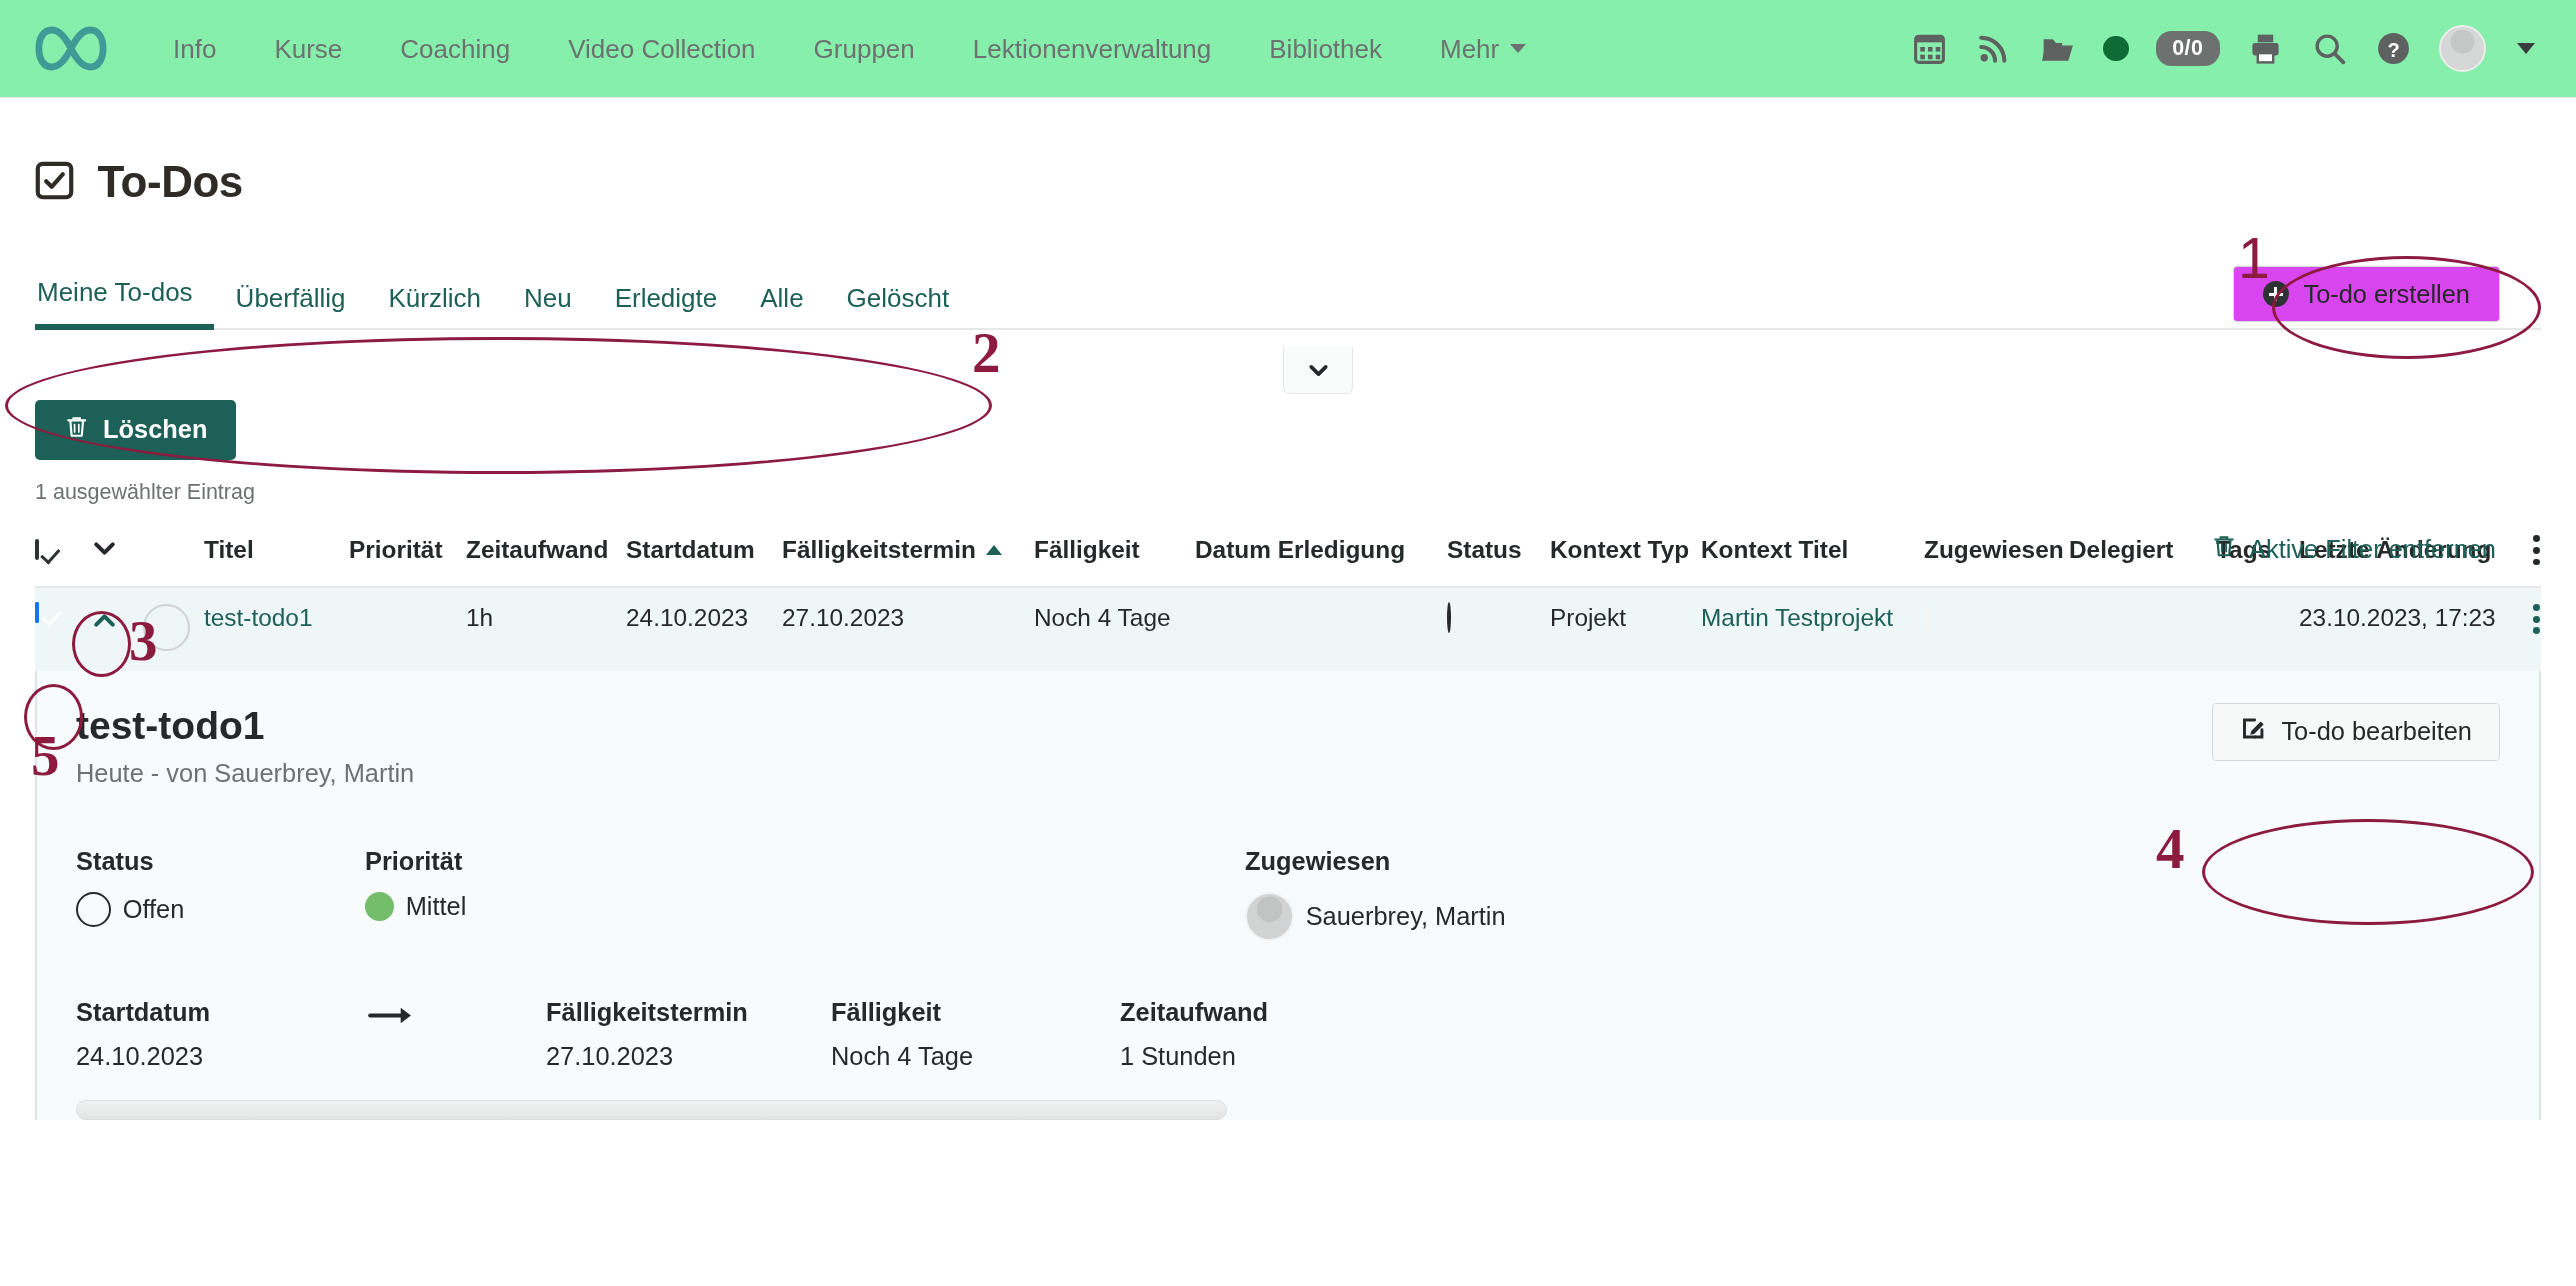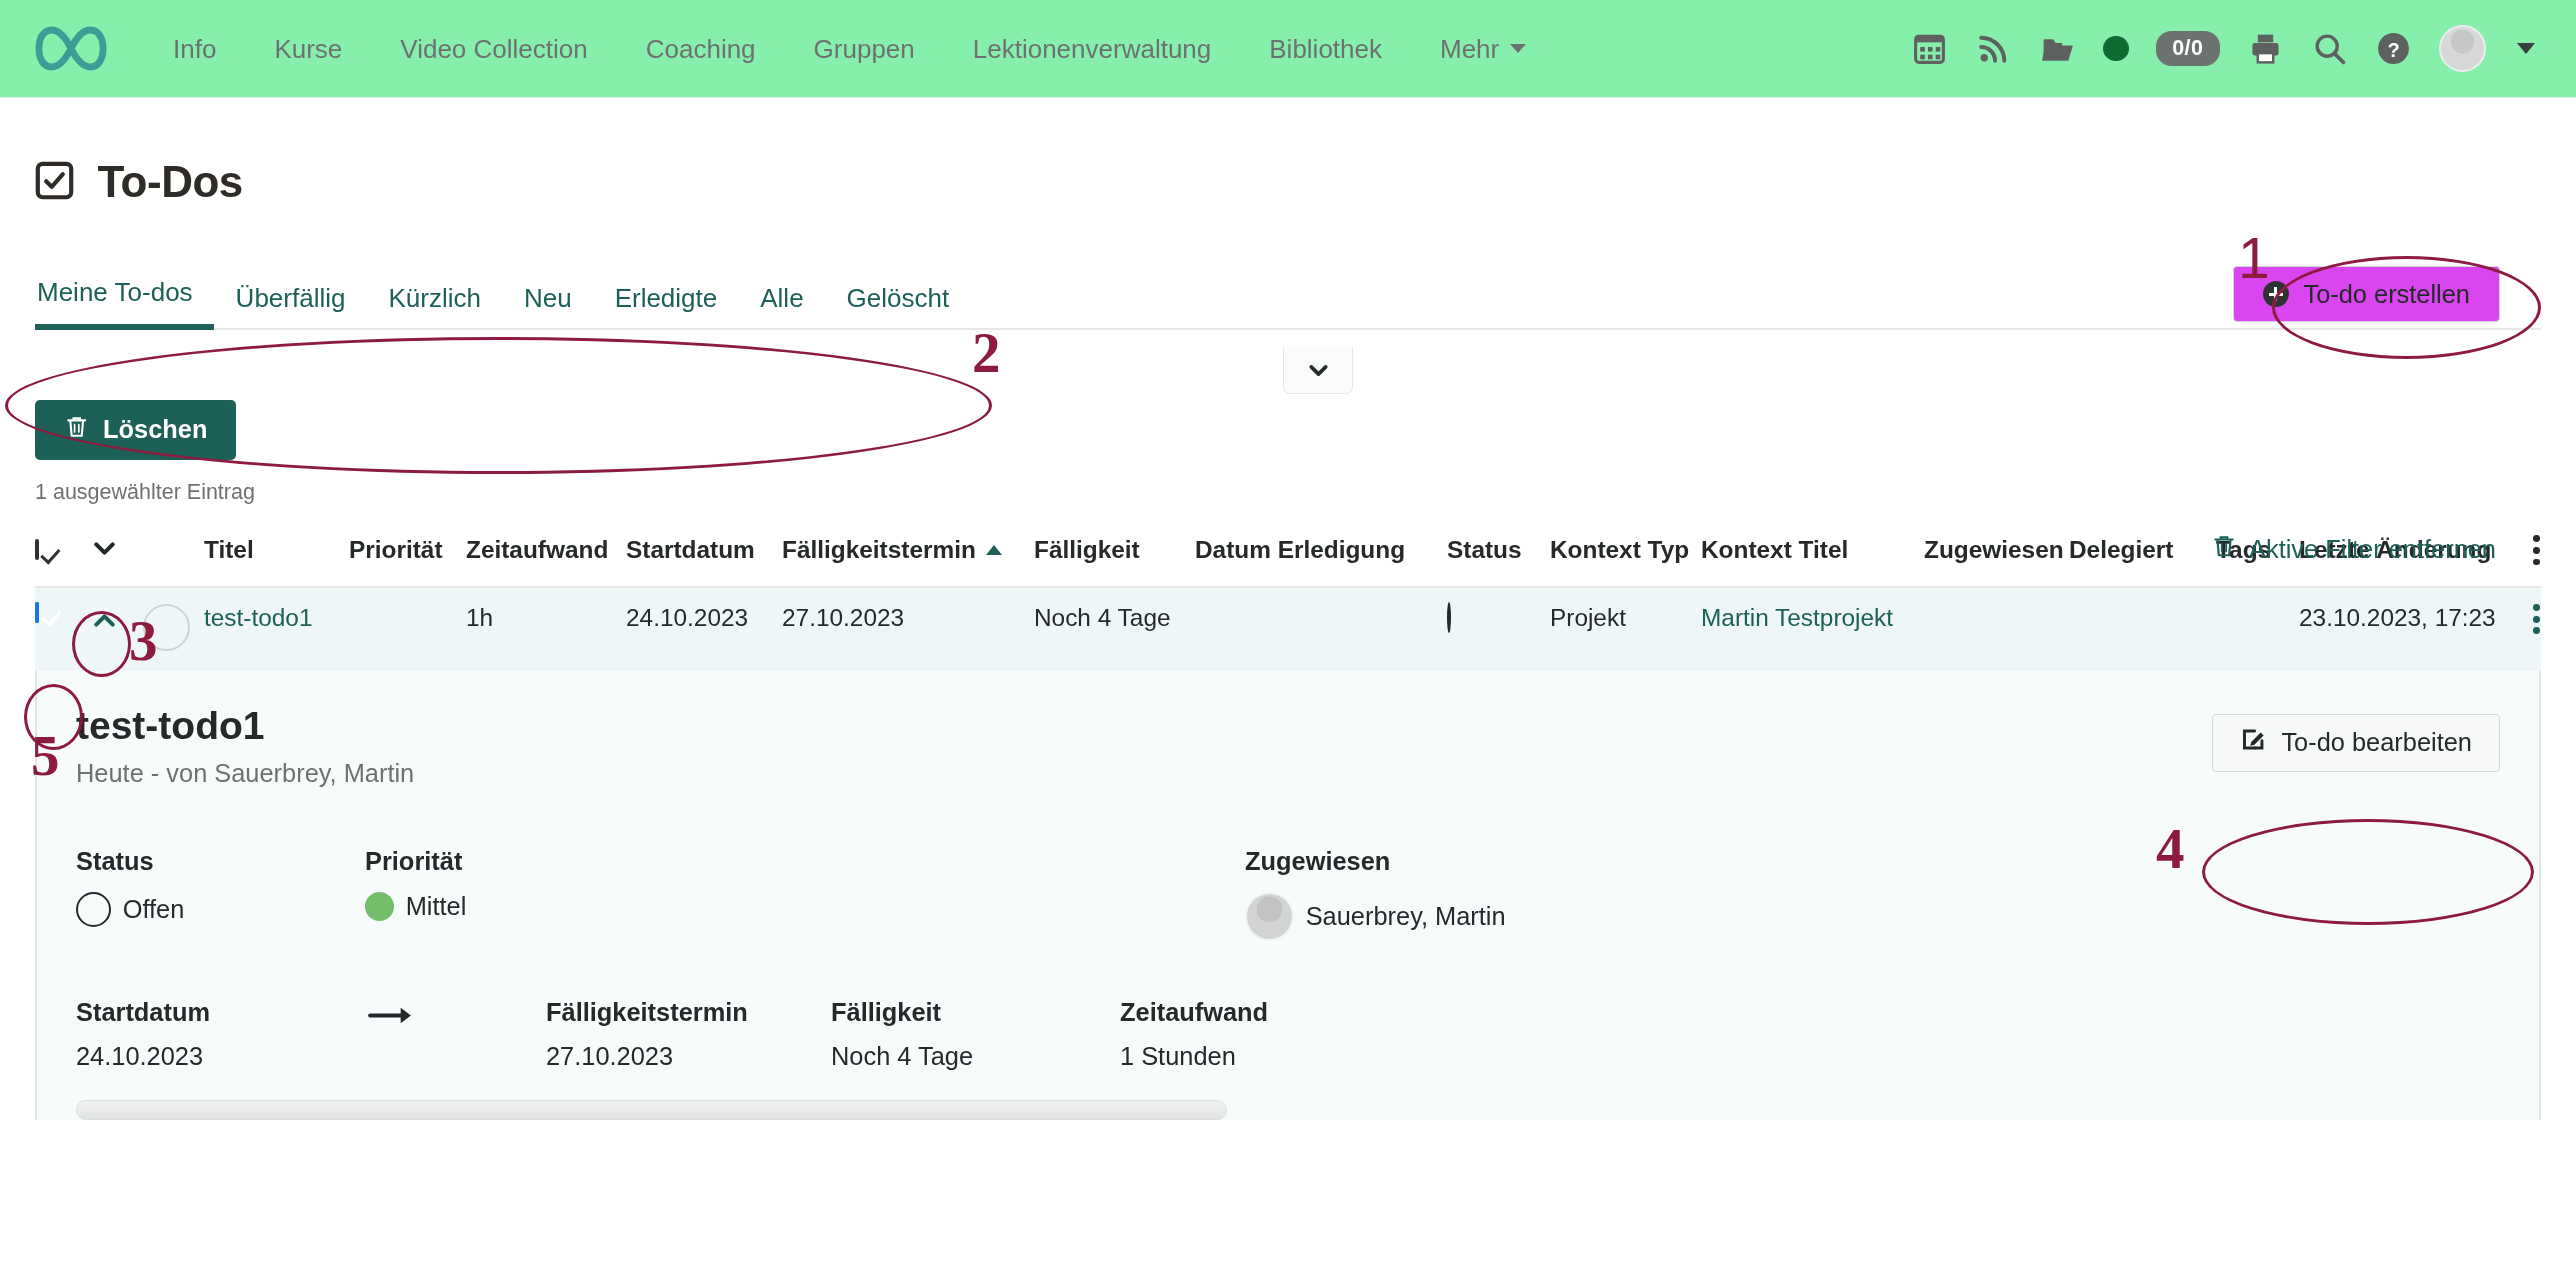--- a/index.html
+++ b/index.html
@@ -226,21 +226,21 @@
     border-left: 2px solid #e0e6e7;
     border-right: 2px solid #e0e6e7;
     padding: 33px 39px 0 39px;
     margin-top: 0;
     position: relative;
     min-height: 322px;
   }
   .detail-title { font-size: 39px; font-weight: bold; color: #26292a; }
   .detail-sub { font-size: 25.4px; color: #6d7271; margin-top: 11.7px; }
   .edit-btn {
-    position: absolute; right: 39px; top: 43px;
+    position: absolute; right: 39px; top: 32px;
     display: inline-flex; align-items: center; gap: 14.7px;
     background: #f7f8f8; border: 1px solid #d6d8d8; border-radius: 3.9px;
     padding: 11.7px 27px; font-size: 25.4px; color: #26292a; cursor: pointer;
     white-space: nowrap;
   }
   .fields { display: flex; margin-top: 59px; }
   .field-label { font-size: 25.4px; font-weight: bold; color: #26292a; }
   .field-value { font-size: 25.4px; color: #26292a; margin-top: 15.6px; display: flex; align-items: center; gap: 11.7px; }
   .f-status { width: 289px; }
   .f-prio   { width: 880px; }
@@ -272,22 +272,22 @@
 <div class="topbar">
   <span class="brand-logo">
     <svg viewBox="0 0 74 56" width="72" height="55" aria-hidden="true">
       <path d="M37 28 C30 14 24 9 17 9 C9 9 4 17 4 28 C4 39 9 47 17 47 C24 47 30 42 37 28 C44 14 50 9 57 9 C65 9 70 17 70 28 C70 39 65 47 57 47 C50 47 44 42 37 28 Z" fill="none" stroke="#3f9b96" stroke-width="7"></path>
     </svg>
   </span>
 
   <div class="nav-links">
     <span class="nav-link">Info</span>
     <span class="nav-link">Kurse</span>
+    <span class="nav-link">Coaching</span>
     <span class="nav-link">Video Collection</span>
-    <span class="nav-link">Coaching</span>
     <span class="nav-link">Gruppen</span>
     <span class="nav-link">Lektionenverwaltung</span>
     <span class="nav-link">Bibliothek</span>
     <span class="nav-link more">
       <span>Mehr</span>
       <span class="caret-down"></span>
     </span>
   </div>
 
   <div class="nav-icons">

